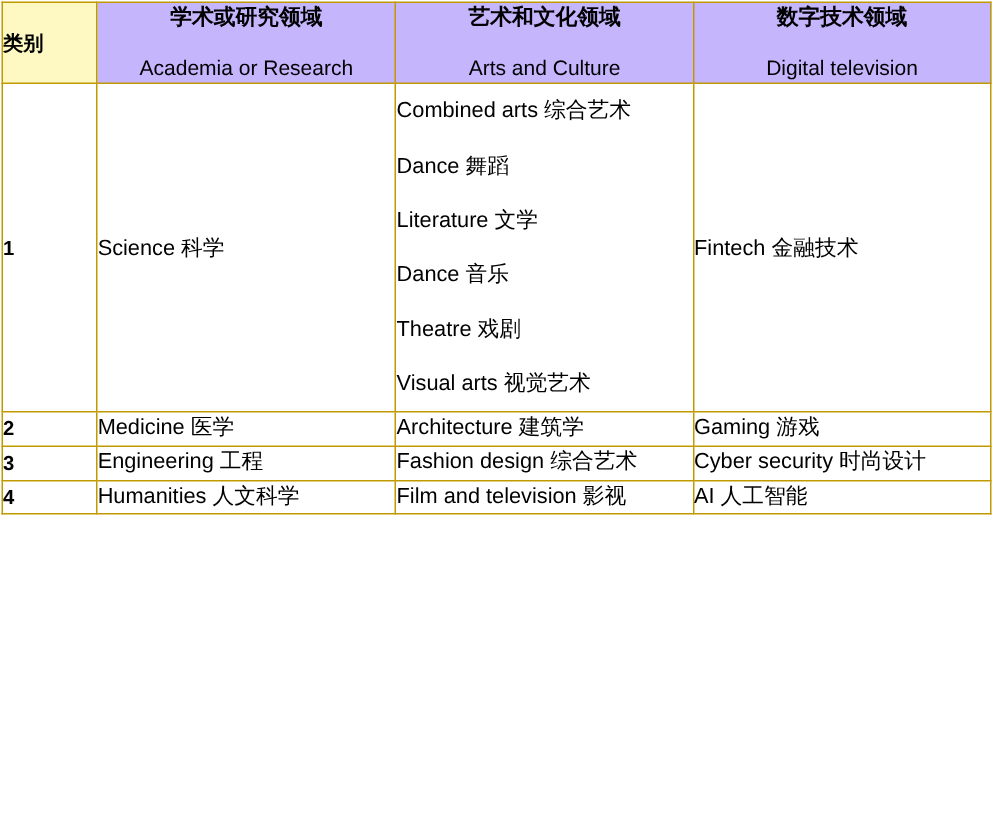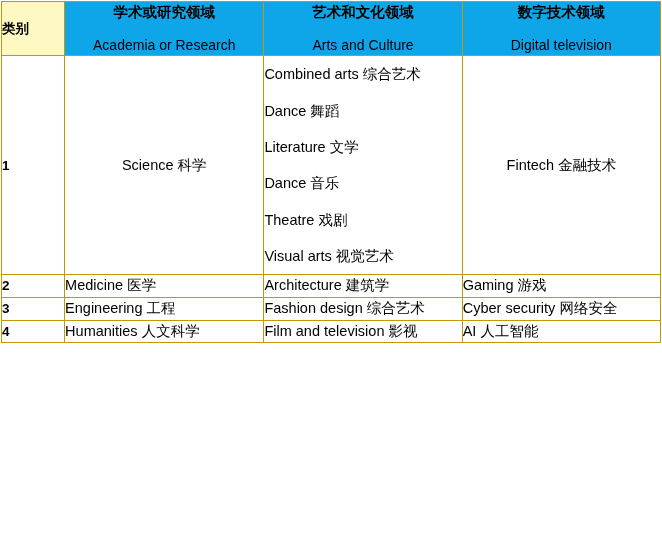--- a/index.html
+++ b/index.html
@@ -26,21 +26,21 @@
     padding: 0;
     vertical-align: middle;
   }
   
   col.col-idx   { width: 63px; }
   col.col-acad  { width: 199px; }
   col.col-arts  { width: 198px; }
   col.col-digi  { width: 198px; }
 
   .header-cell {
-    background: #0ea5e9;
+    background: #c4b5fd;
     font-weight: bold;
     text-align: center;
     padding: 8px 4px 10px 4px;
     line-height: 1.45;
     font-size: 14.5px;
   }
   .header-cell .cn {
     display: block;
     font-size: 14.5px;
     font-weight: bold;
@@ -76,21 +76,21 @@
     font-size: 14.5px;
     padding: 10px 4px 12px 4px;
   }
   .arts-list .arts-item {
     display: block;
     padding: 8px 0;
     line-height: 1.4;
   }
   .tall-cell {
     vertical-align: middle;
-    text-align: center;
+    text-align: left;
     font-size: 14.5px;
   }
 </style>
 </head>
 <body>
 
 <table class="category-table">
   <colgroup>
     <col class="col-idx">
     <col class="col-acad">
@@ -132,21 +132,21 @@
       <td class="idx-cell">2</td>
       <td class="body-cell">Medicine  医学</td>
       <td class="body-cell">Architecture  建筑学</td>
       <td class="body-cell">Gaming  游戏</td>
     </tr>
 
     <tr>
       <td class="idx-cell">3</td>
       <td class="body-cell">Engineering  工程</td>
       <td class="body-cell">Fashion design  综合艺术</td>
-      <td class="body-cell">Cyber security  网络安全</td>
+      <td class="body-cell">Cyber security  时尚设计</td>
     </tr>
 
     <tr>
       <td class="idx-cell">4</td>
       <td class="body-cell">Humanities  人文科学</td>
       <td class="body-cell">Film and television  影视</td>
       <td class="body-cell">AI  人工智能</td>
     </tr>
   </tbody>
 </table>

